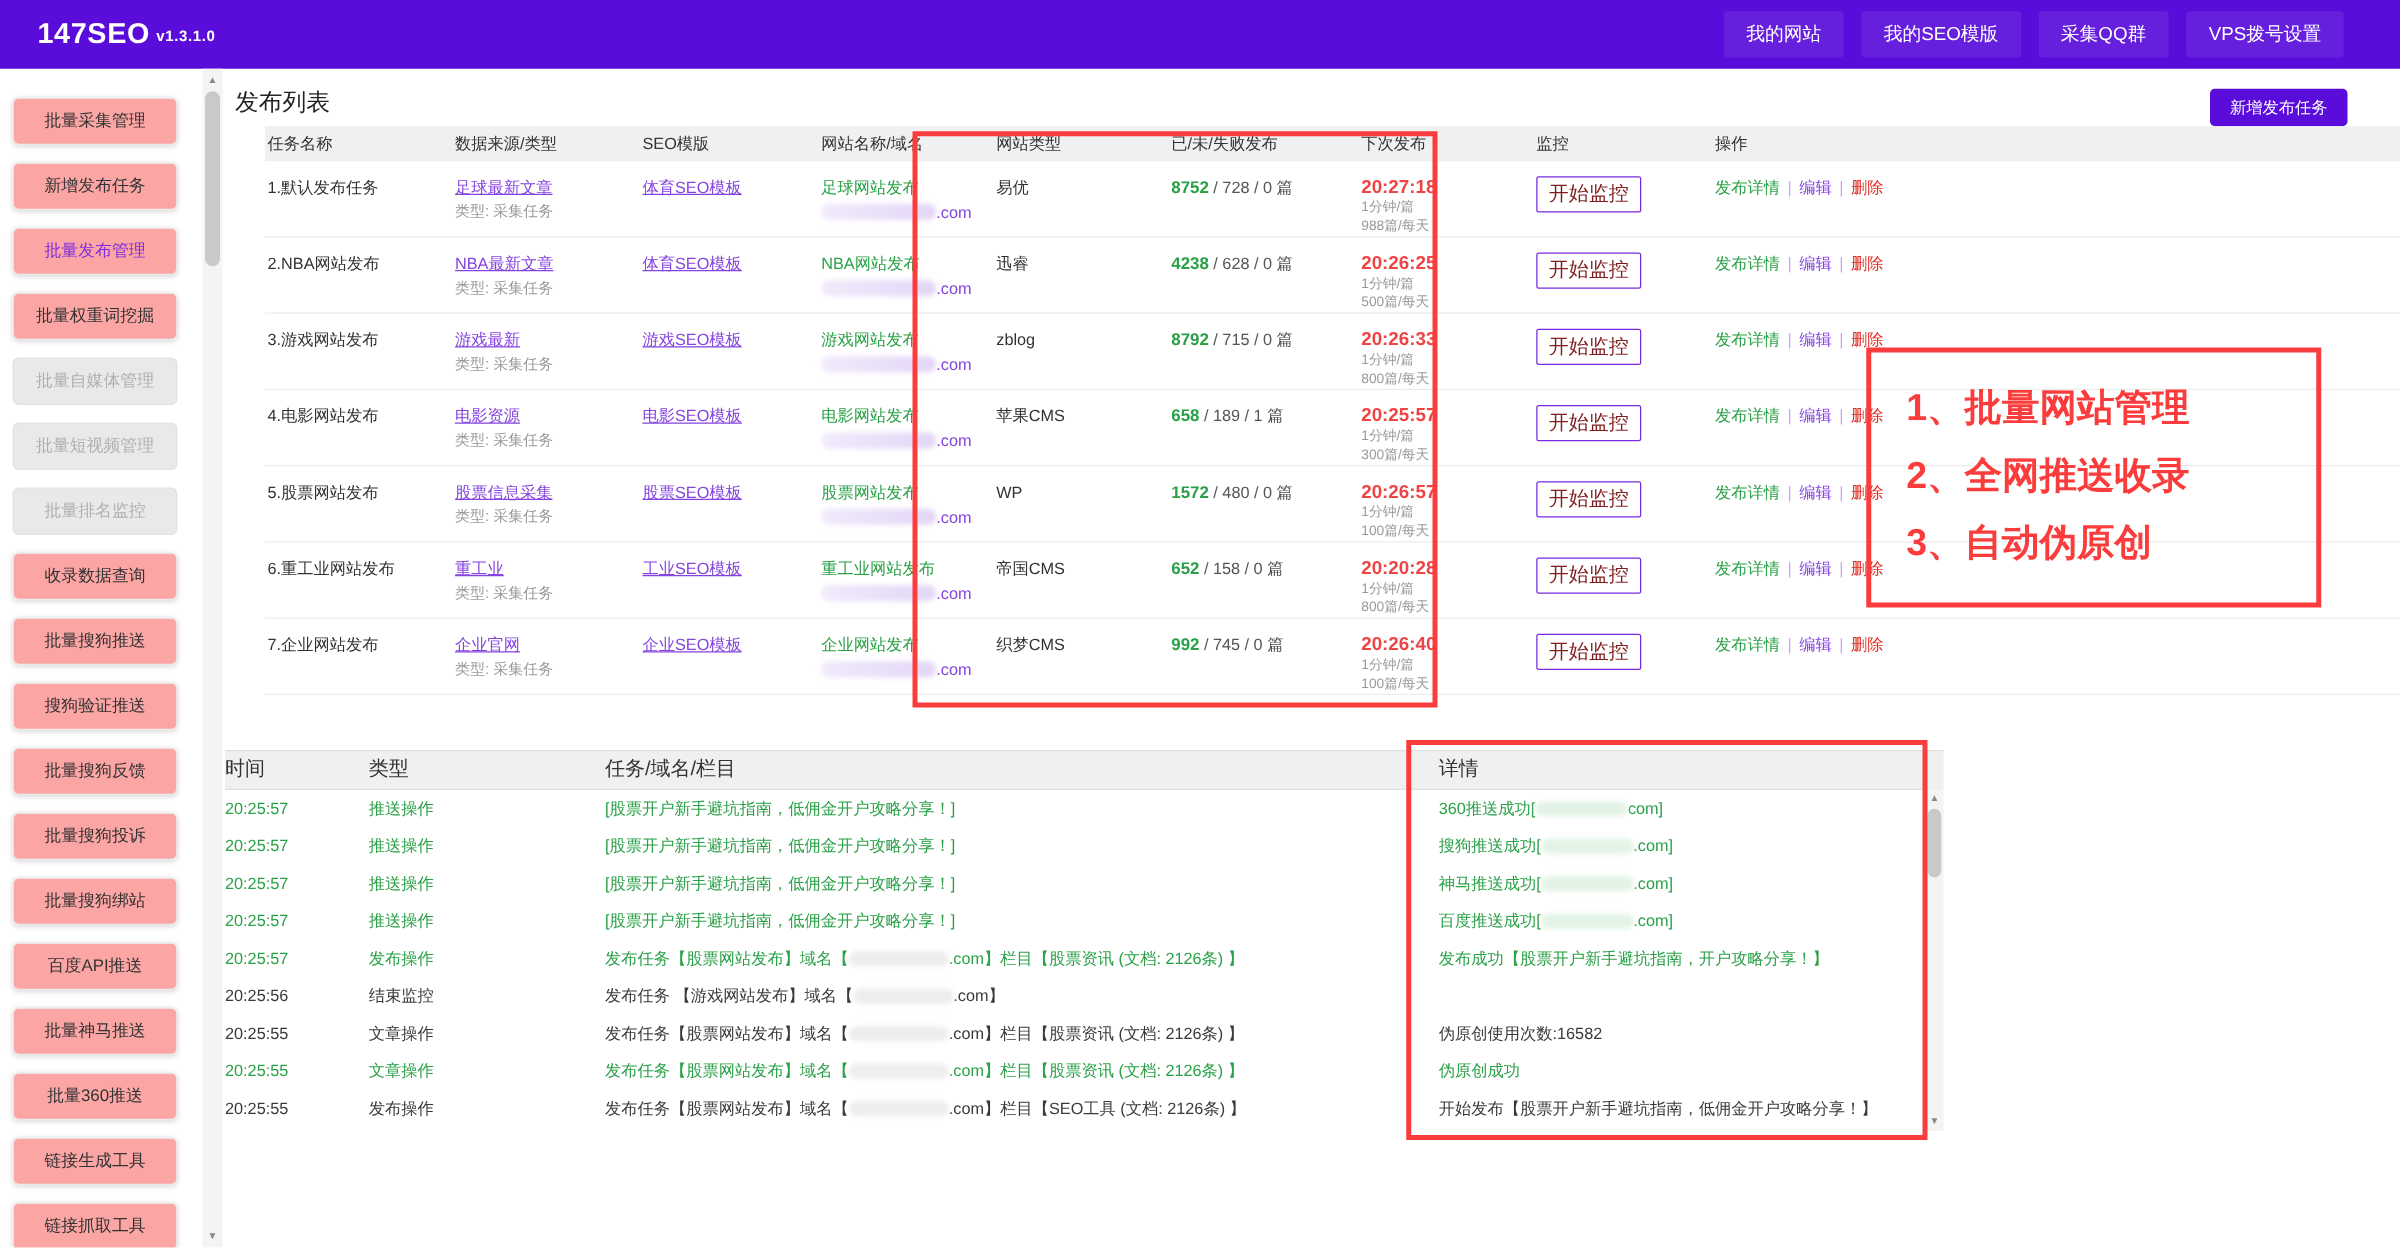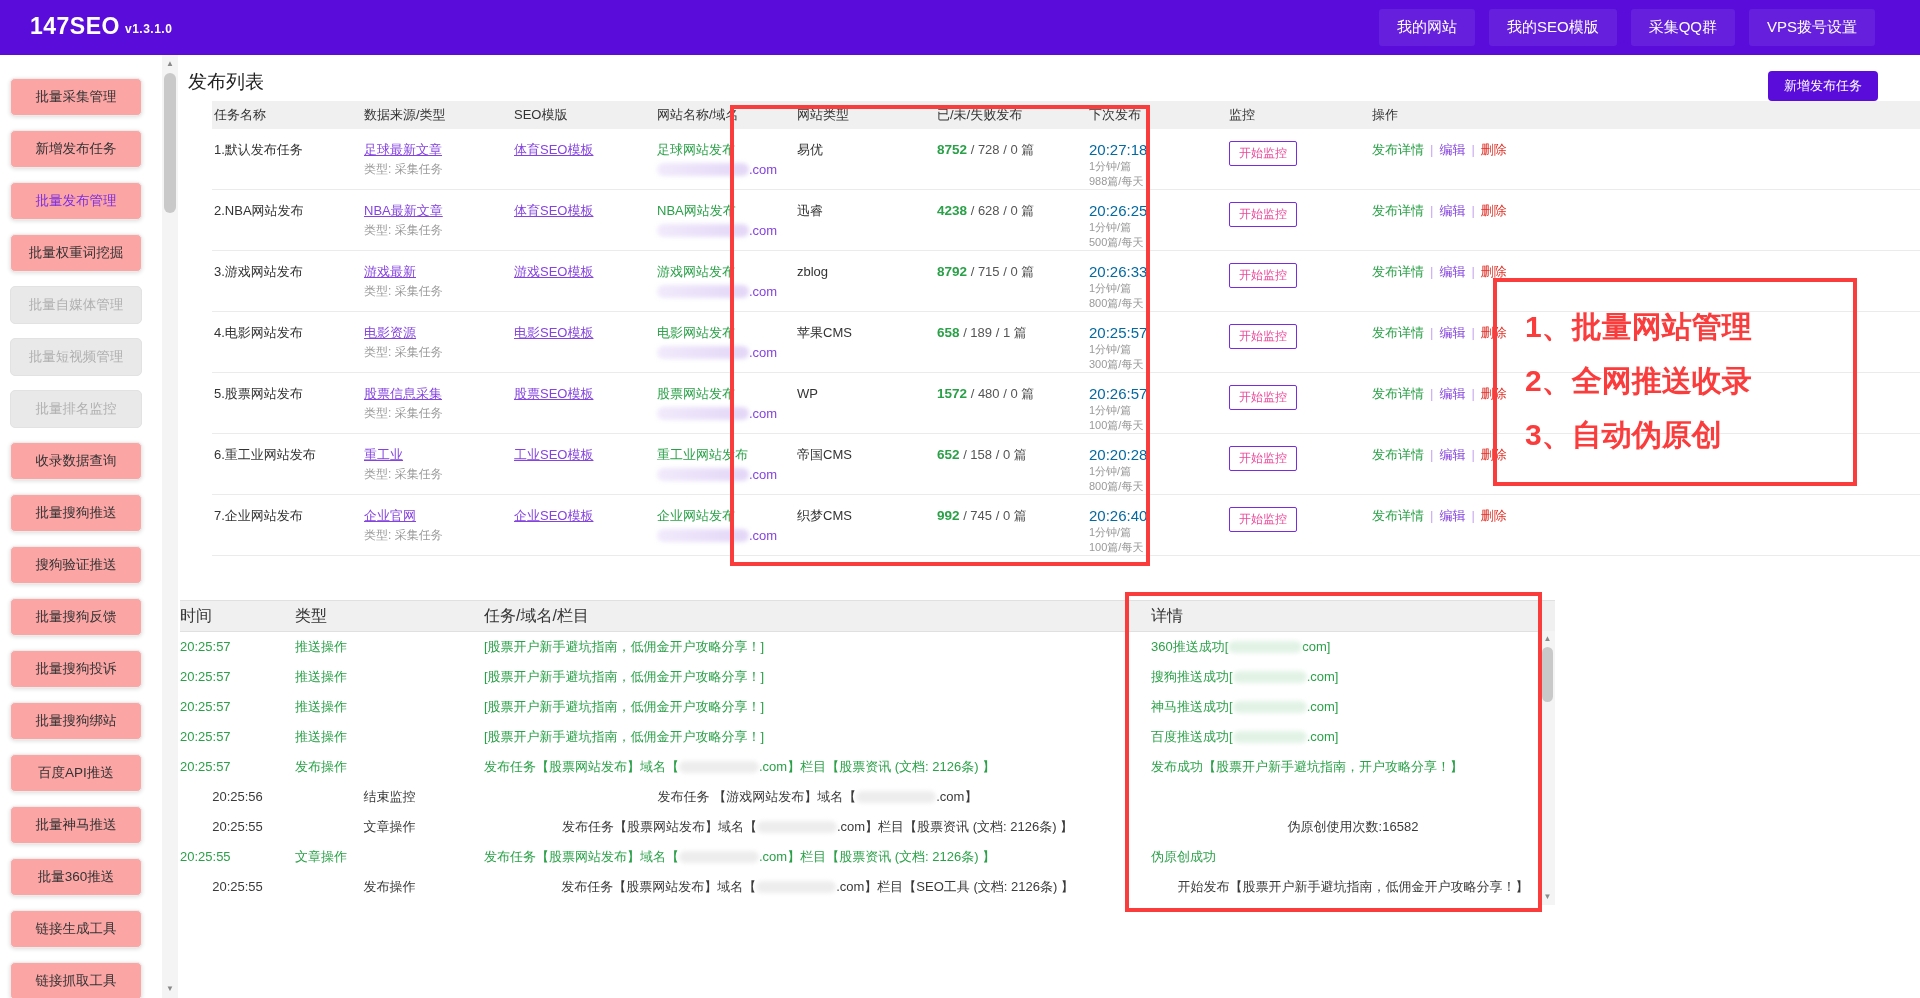--- a/index.html
+++ b/index.html
@@ -45,46 +45,46 @@
   .mhead{background:#f0f0f0;height:28px;line-height:28px;font-size:13px;color:#333;}
   .mhead>div{padding-left:2px;white-space:nowrap;}
   .mrow{height:60px;border-bottom:1px solid #ebebeb;font-size:13px;color:#333;}
   .mrow>div{padding:12px 4px 0 2px;line-height:17px;white-space:nowrap;}
   .link{color:#8543e0;text-decoration:underline;cursor:pointer;}
   .sub{color:#9a9a9a;font-size:12px;margin-top:3px;}
   .site-name{color:#2aa148;}
   .domain{color:#8543e0;margin-top:3px;}
   .num-done{color:#2aa148;font-weight:bold;font-size:13.5px;}
   .num-rest{color:#555;}
-  .ntime{font-size:15px;color:#0369a1;}
+  .ntime{font-size:15px;color:#ef4444;font-weight:bold;}
   .nsub{color:#9a9a9a;font-size:11px;margin-top:2px;line-height:13px;}
   .monitor-btn{
-    background:#fff;color:#ec4899;border:1px solid #7a2be2;border-radius:2px;
-    font-size:12px;padding:3px 9px;cursor:pointer;
+    background:#fff;color:#7f1d1d;border:1px solid #7a2be2;border-radius:2px;
+    font-size:16px;padding:3px 9px;cursor:pointer;
   }
   .op-green{color:#2aa148;cursor:pointer;}
   .op-purple{color:#8543e0;cursor:pointer;}
   .op-red{color:#e02e24;cursor:pointer;}
   .op-sep{color:#c9a7f0;margin:0 6px;}
   
   .blur-v{display:inline-block;width:92px;height:13px;border-radius:7px;
     background:linear-gradient(90deg,#f1eafb,#e3d6f7);filter:blur(2px);vertical-align:-2px;}
   .blur-l{display:inline-block;width:80px;height:12px;border-radius:6px;
     background:#ededed;filter:blur(2px);vertical-align:-2px;}
   .blur-g{display:inline-block;width:74px;height:12px;border-radius:6px;
     background:#e2f3e6;filter:blur(2px);vertical-align:-2px;}
   
   .ltable{position:absolute;left:2px;top:545px;width:1375px;height:305px;overflow:hidden;}
   .lhead,.lrow{display:grid;grid-template-columns:115px 189px 667px 1fr;}
   .lhead{background:#f0f0f0;border-top:1px solid #e0e0e0;border-bottom:1px solid #e0e0e0;
     height:30px;line-height:30px;font-size:16px;color:#333;}
   .lrow{height:30px;line-height:30px;font-size:13px;white-space:nowrap;}
   .lrow>div{overflow:hidden;}
   .lrow.green, .lrow.green .lcell{color:#2aa148;}
-  .lrow.dark, .lrow.dark .lcell{color:#3a3a3a;text-align:center;}
+  .lrow.dark, .lrow.dark .lcell{color:#3a3a3a;}
   .ldetail.green{color:#2aa148;}
   .ldetail.dark{color:#3a3a3a;}
   #log-scroll{left:1360px;top:31px;width:15px;height:274px;position:absolute;background:#f4f4f4;}
   
   .redbox{position:absolute;border:4px solid #fb3c3c;z-index:40;pointer-events:none;}
   #redbox-1{left:730px;top:105px;width:412px;height:453px;}
   #redbox-2{left:1493px;top:278px;width:356px;height:200px;}
   #redbox-3{left:1125px;top:592px;width:409px;height:312px;}
   .anno-text{position:absolute;left:28px;top:18px;color:#fb3c3c;font-size:30px;font-weight:bold;line-height:54px;white-space:nowrap;}
 </style>

